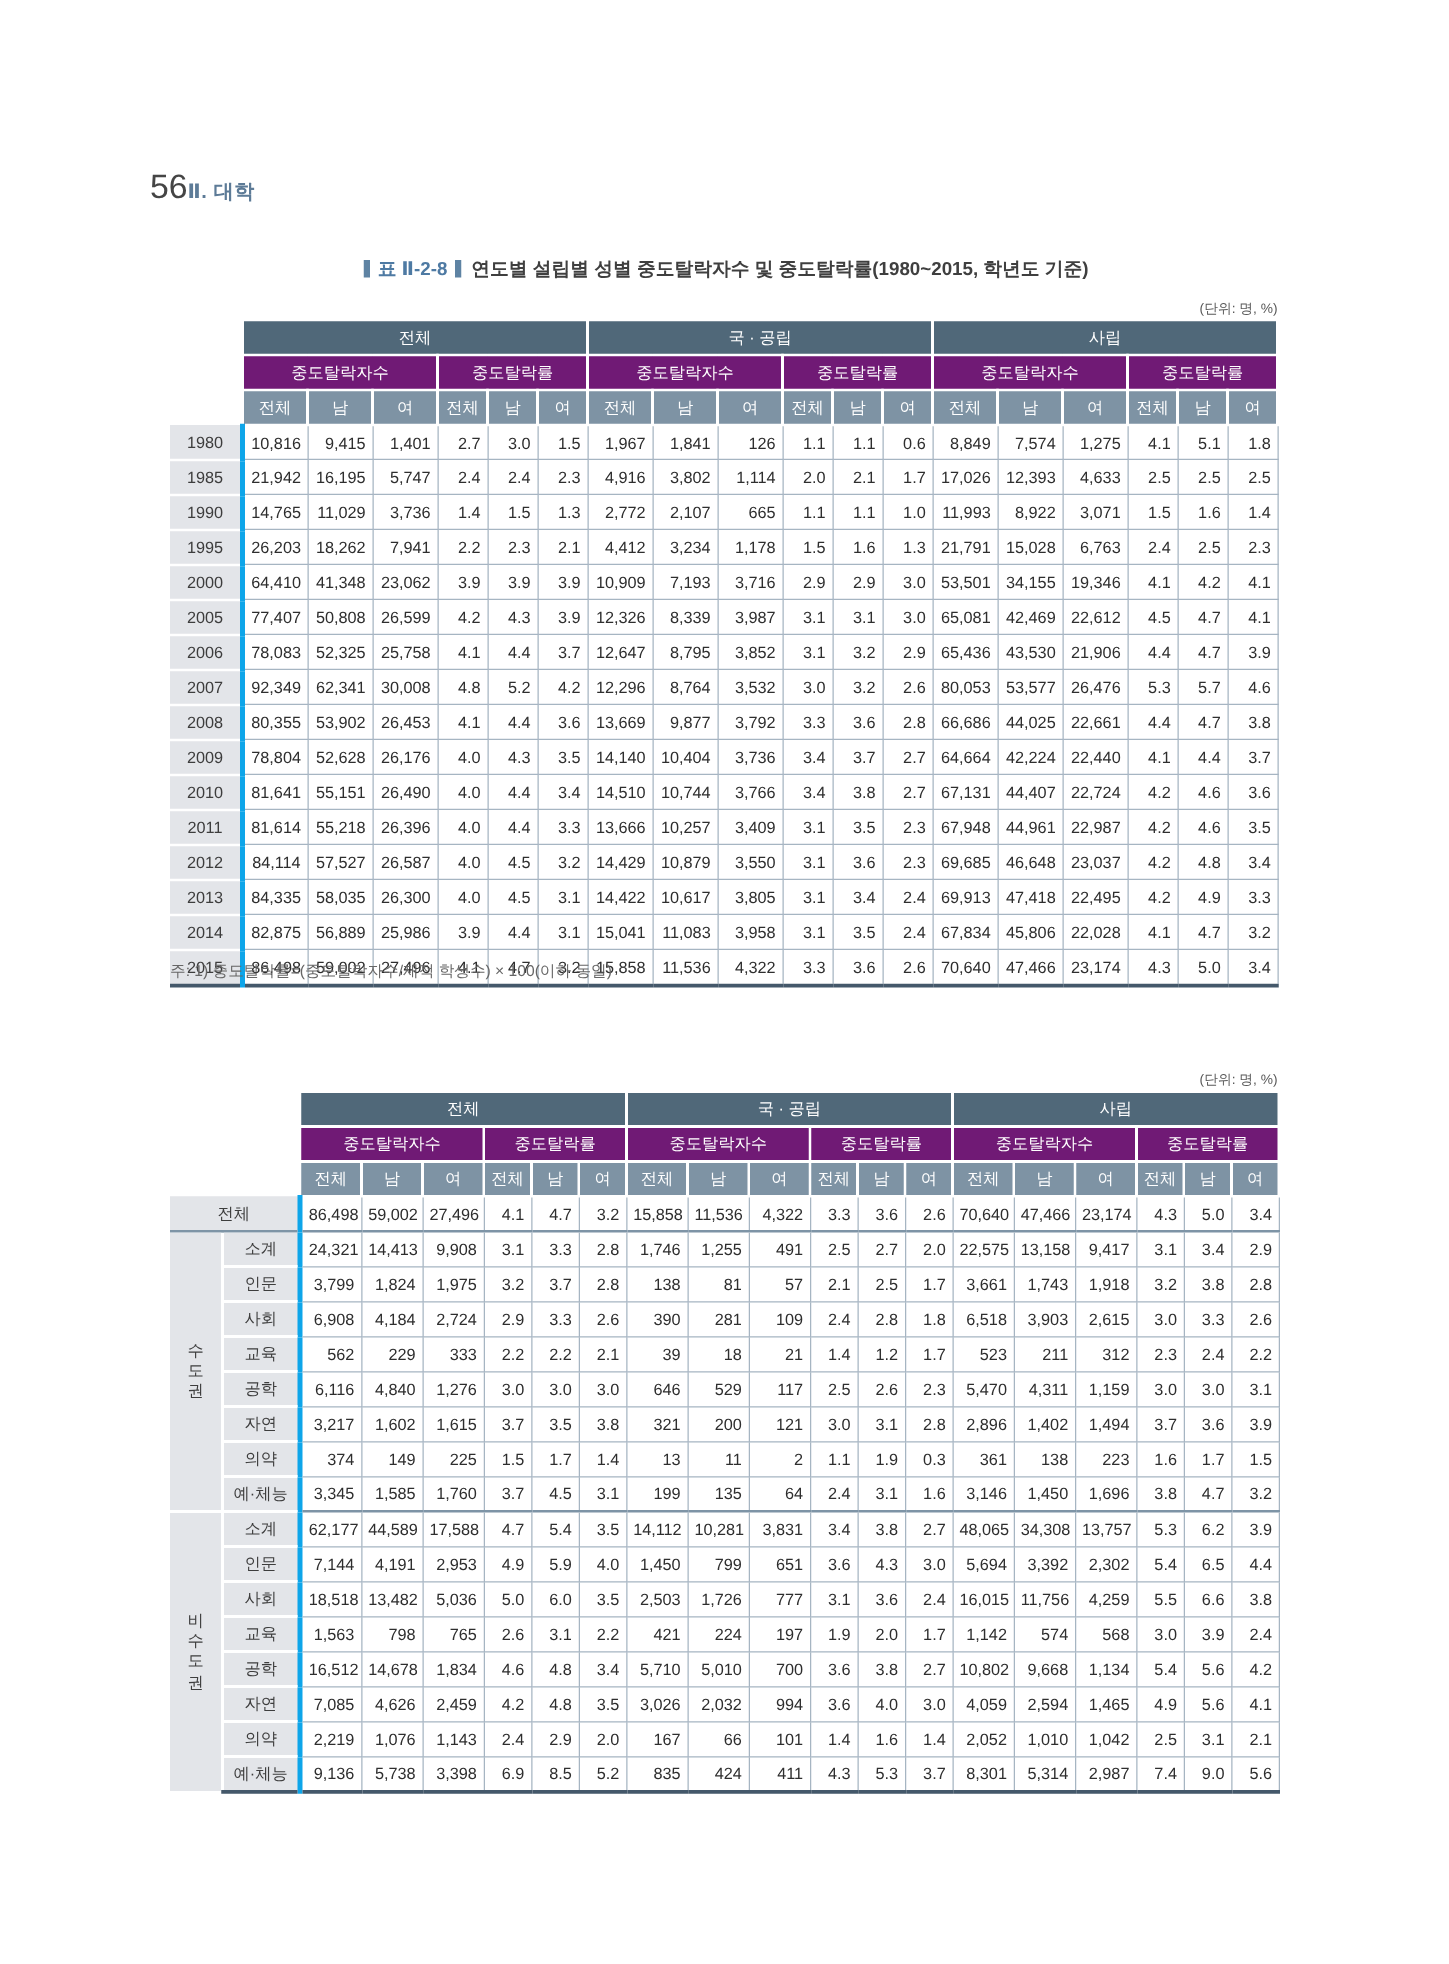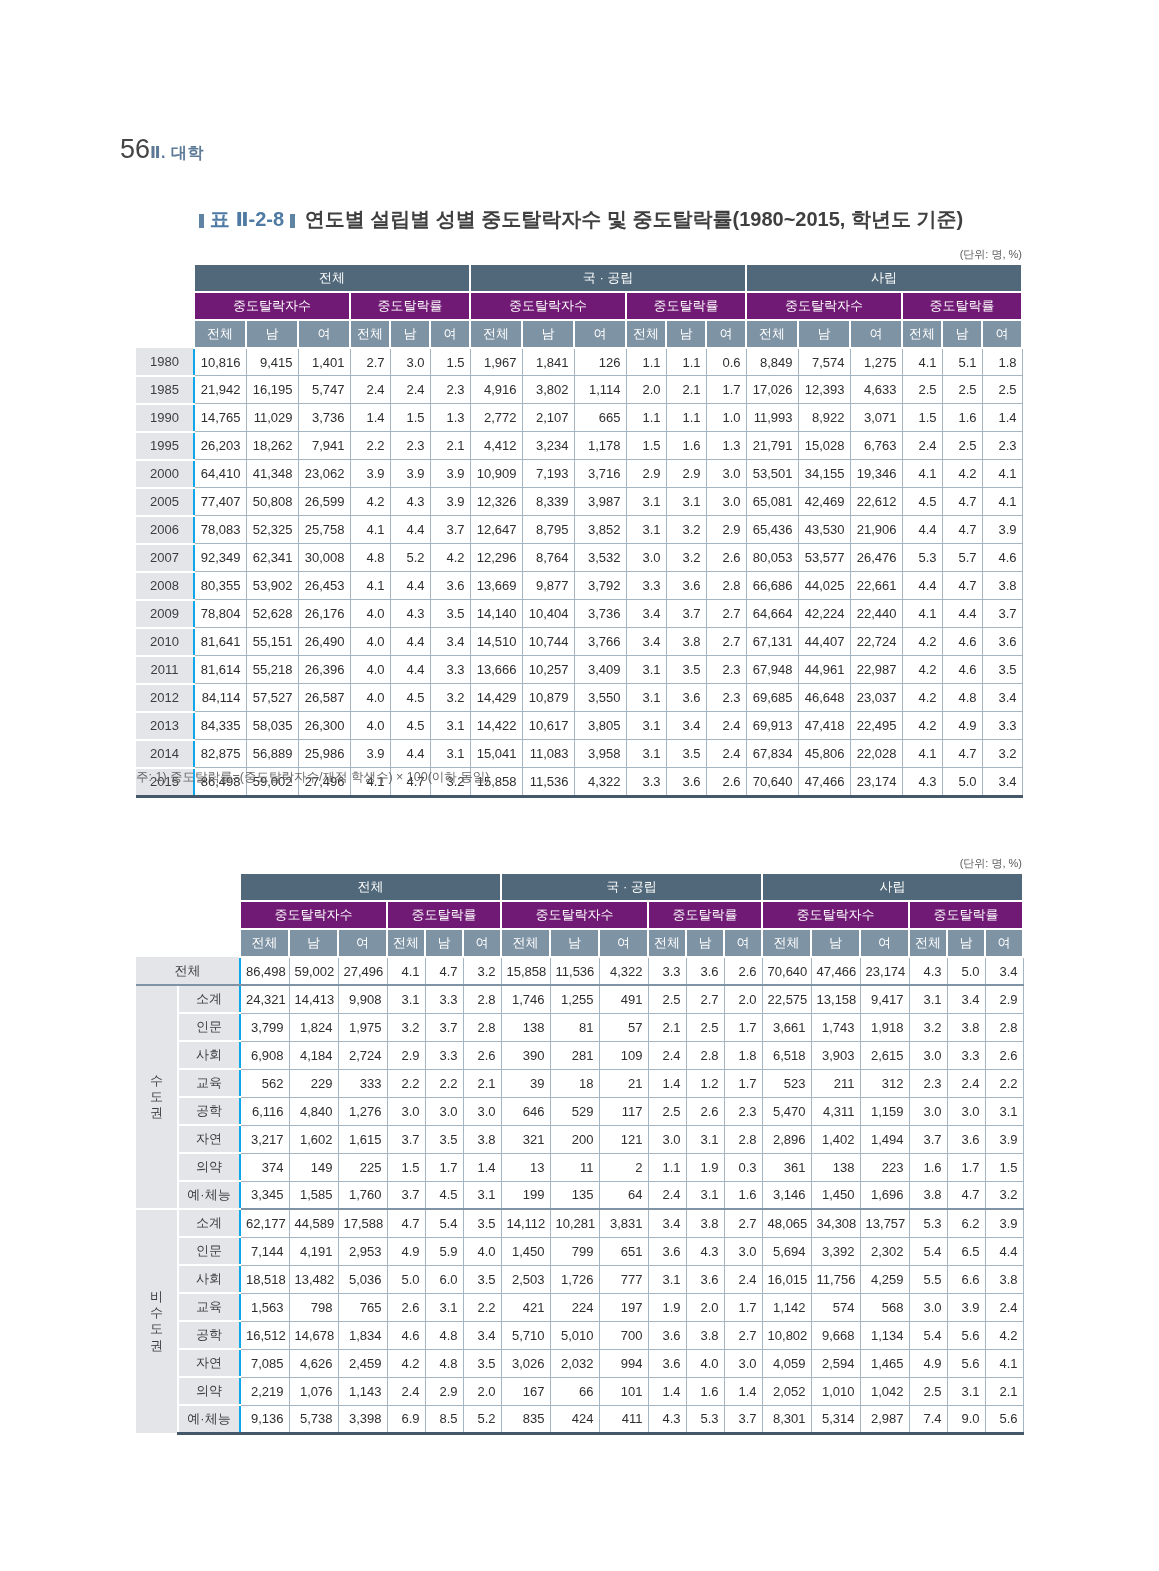--- a/index.html
+++ b/index.html
@@ -8,38 +8,38 @@
 
   
   .page-header{position:absolute;left:120px;top:136px;display:flex;align-items:flex-start;}
   .page-num{font-size:27px;line-height:1;color:#454545;font-weight:400;}
   .page-section{font-size:16px;color:#5d7b97;font-weight:700;margin-top:7px;letter-spacing:0.5px;}
 
   
   .block{position:absolute;left:136px;width:886px;}
   .block1{top:206px;}
   .block2{top:842px;}
-  .tbl-title{text-align:center;font-size:20px;font-weight:700;color:#3f3f3f;white-space:nowrap;}
+  .tbl-title{text-align:center;font-size:15px;font-weight:700;color:#3f3f3f;white-space:nowrap;}
   .tbl-title .marker{color:#4e7aa3;margin:0 2px;}
   .tbl-title .bar{display:inline-block;width:5px;height:14px;background:#5e83a3;
                   vertical-align:-2px;margin:0 4px;}
   .unit{text-align:right;font-size:11px;color:#595959;margin-top:14px;margin-bottom:3px;}
 
   table{border-collapse:collapse;table-layout:fixed;width:886px;font-size:13px;}
   th,td{height:26px;padding:0 5px;overflow:hidden;white-space:nowrap;}
   thead th{color:#ffffff;font-weight:400;border:2px solid #ffffff;text-align:center;}
   thead th.h1{background:#506879;}
   thead th.h2{background:#701a75;}
   thead th.h3{background:#7e93a4;}
   thead th.corner{background:#ffffff;border:none;}
   thead tr:first-child th{border-top:none;}
 
   tbody td.num{border:1px solid #a6b5c2;text-align:right;color:#2e2e2e;background:#fff;}
   tbody td.label-cell{background:#e3e5e9;text-align:center;color:#3d3d3d;
-                      border-bottom:2px solid #ffffff;border-right:2px solid #0ea5e9;}
+                      border-bottom:2px solid #ffffff;border-right:4px solid #0ea5e9;}
   tbody td.region-cell{background:#e3e5e9;text-align:center;color:#3d3d3d;
                        border-bottom:2px solid #ffffff;border-right:2px solid #ffffff;
                        white-space:pre-line;line-height:1.25;vertical-align:middle;}
   tbody tr.last td{border-bottom:3px solid #44586a;}
   tbody tr.total-row td{border-bottom:2px solid #7e94a6;}
   tbody tr.group-start td{border-top:2px solid #7e94a6;}
 
   
   .notes{position:absolute;left:136px;top:766px;font-size:12.5px;color:#666;line-height:1.85;}
   .notes .note-line2{padding-left:17px;}

